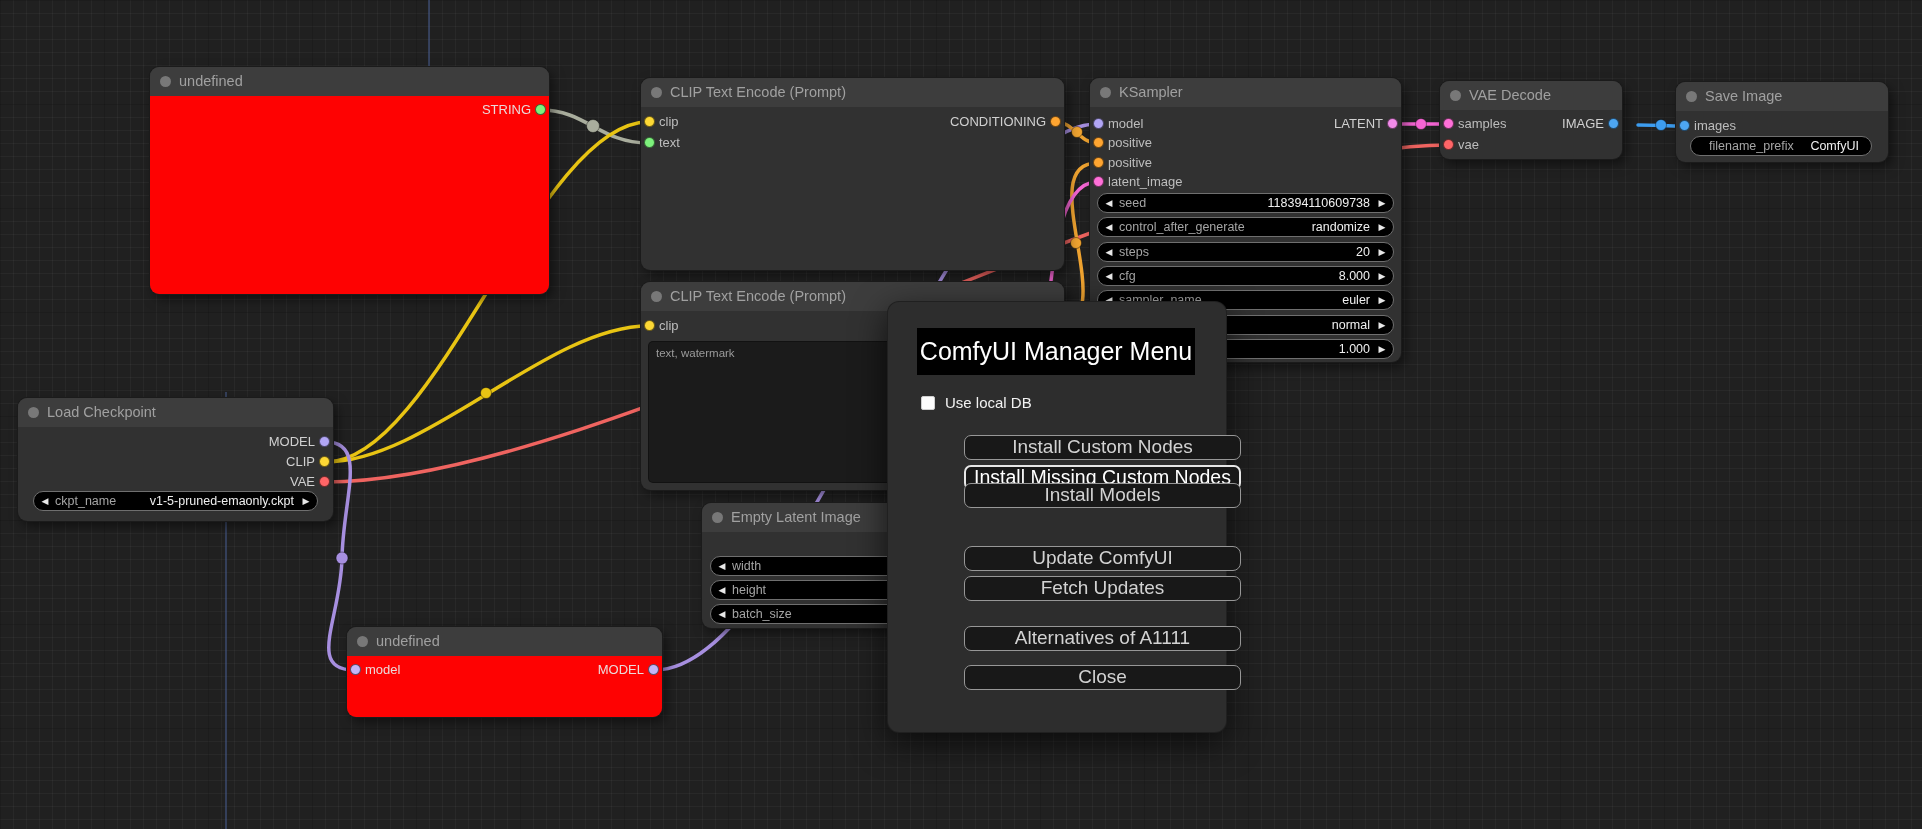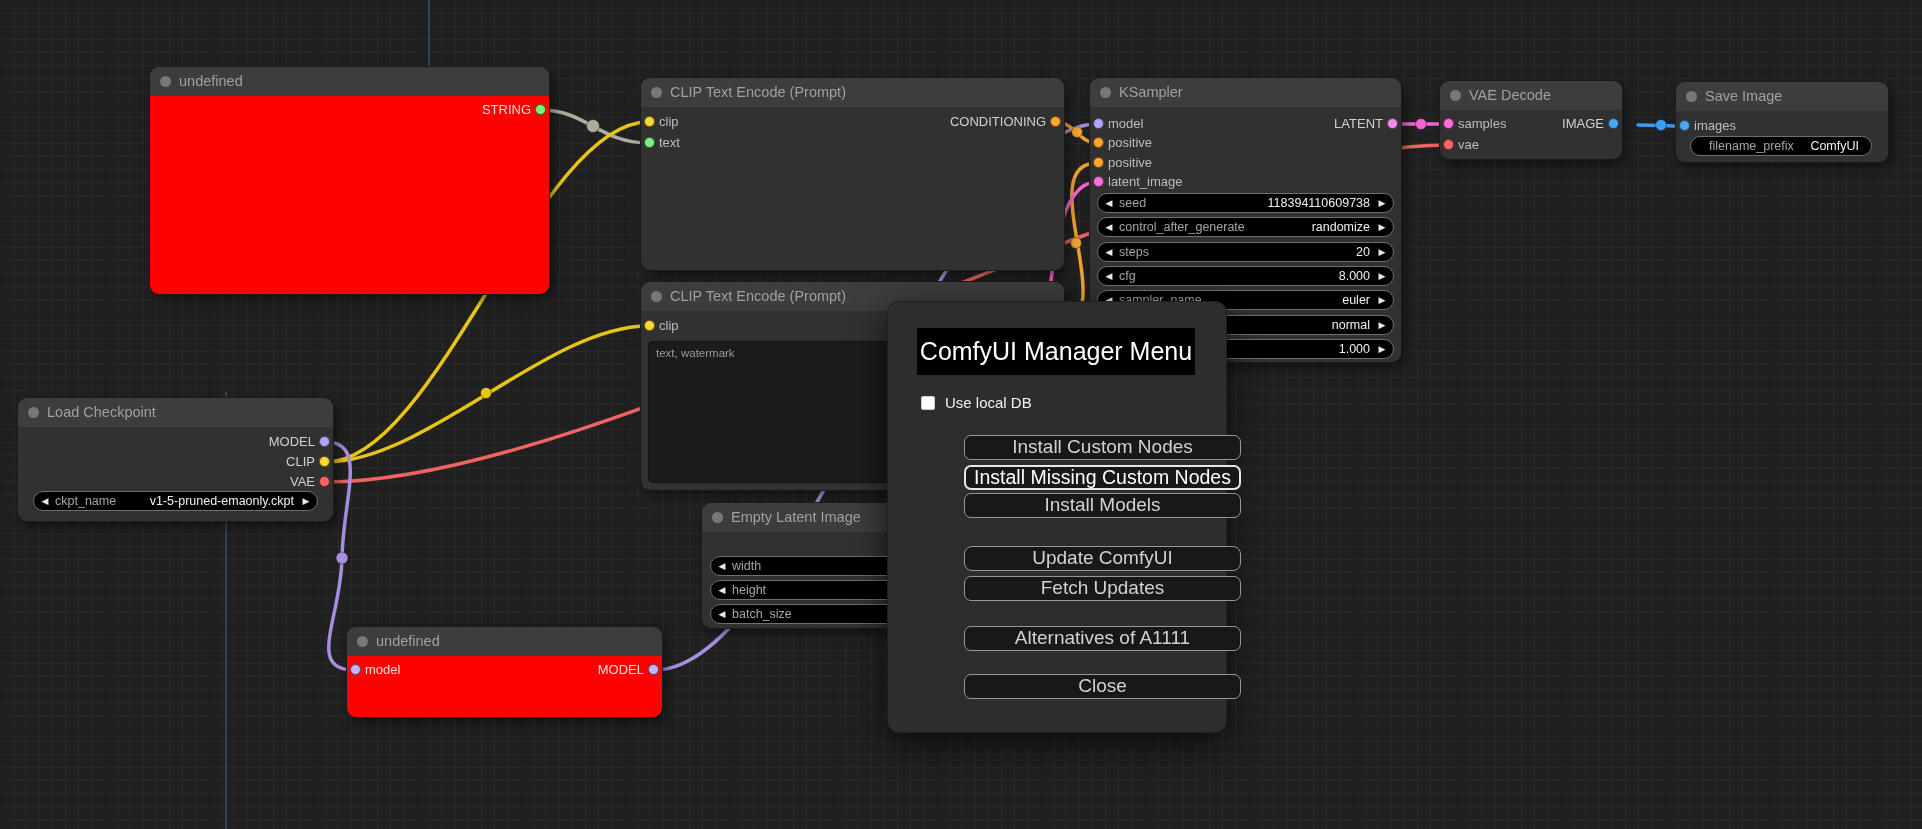--- a/index.html
+++ b/index.html
@@ -282,20 +282,20 @@
       <span class="dot out" style="background: rgb(195, 181, 247);"></span>
     </div>
   </div>
 
   <div class="dialog">
     <div class="dlg-title">ComfyUI Manager Menu</div>
     <span class="checkbox"></span>
     <span class="chklabel">Use local DB</span>
     <div class="dbtn" style="top:133px;">Install Custom Nodes</div>
     <div class="dbtn hl" style="top:163px;">Install Missing Custom Nodes</div>
-    <div class="dbtn" style="top:191px;">Install Models</div>
+    <div class="dbtn" style="top:181px;">Install Models</div>
     <div class="dbtn" style="top:244px;border-radius:8px;">Update ComfyUI</div>
     <div class="dbtn" style="top:274px;">Fetch Updates</div>
     <div class="dbtn" style="top:324px;">Alternatives of A1111</div>
-    <div class="dbtn" style="top:372px;">Close</div>
+    <div class="dbtn" style="top:363px;">Close</div>
   </div>
 
 </div>
 
 </body></html>

